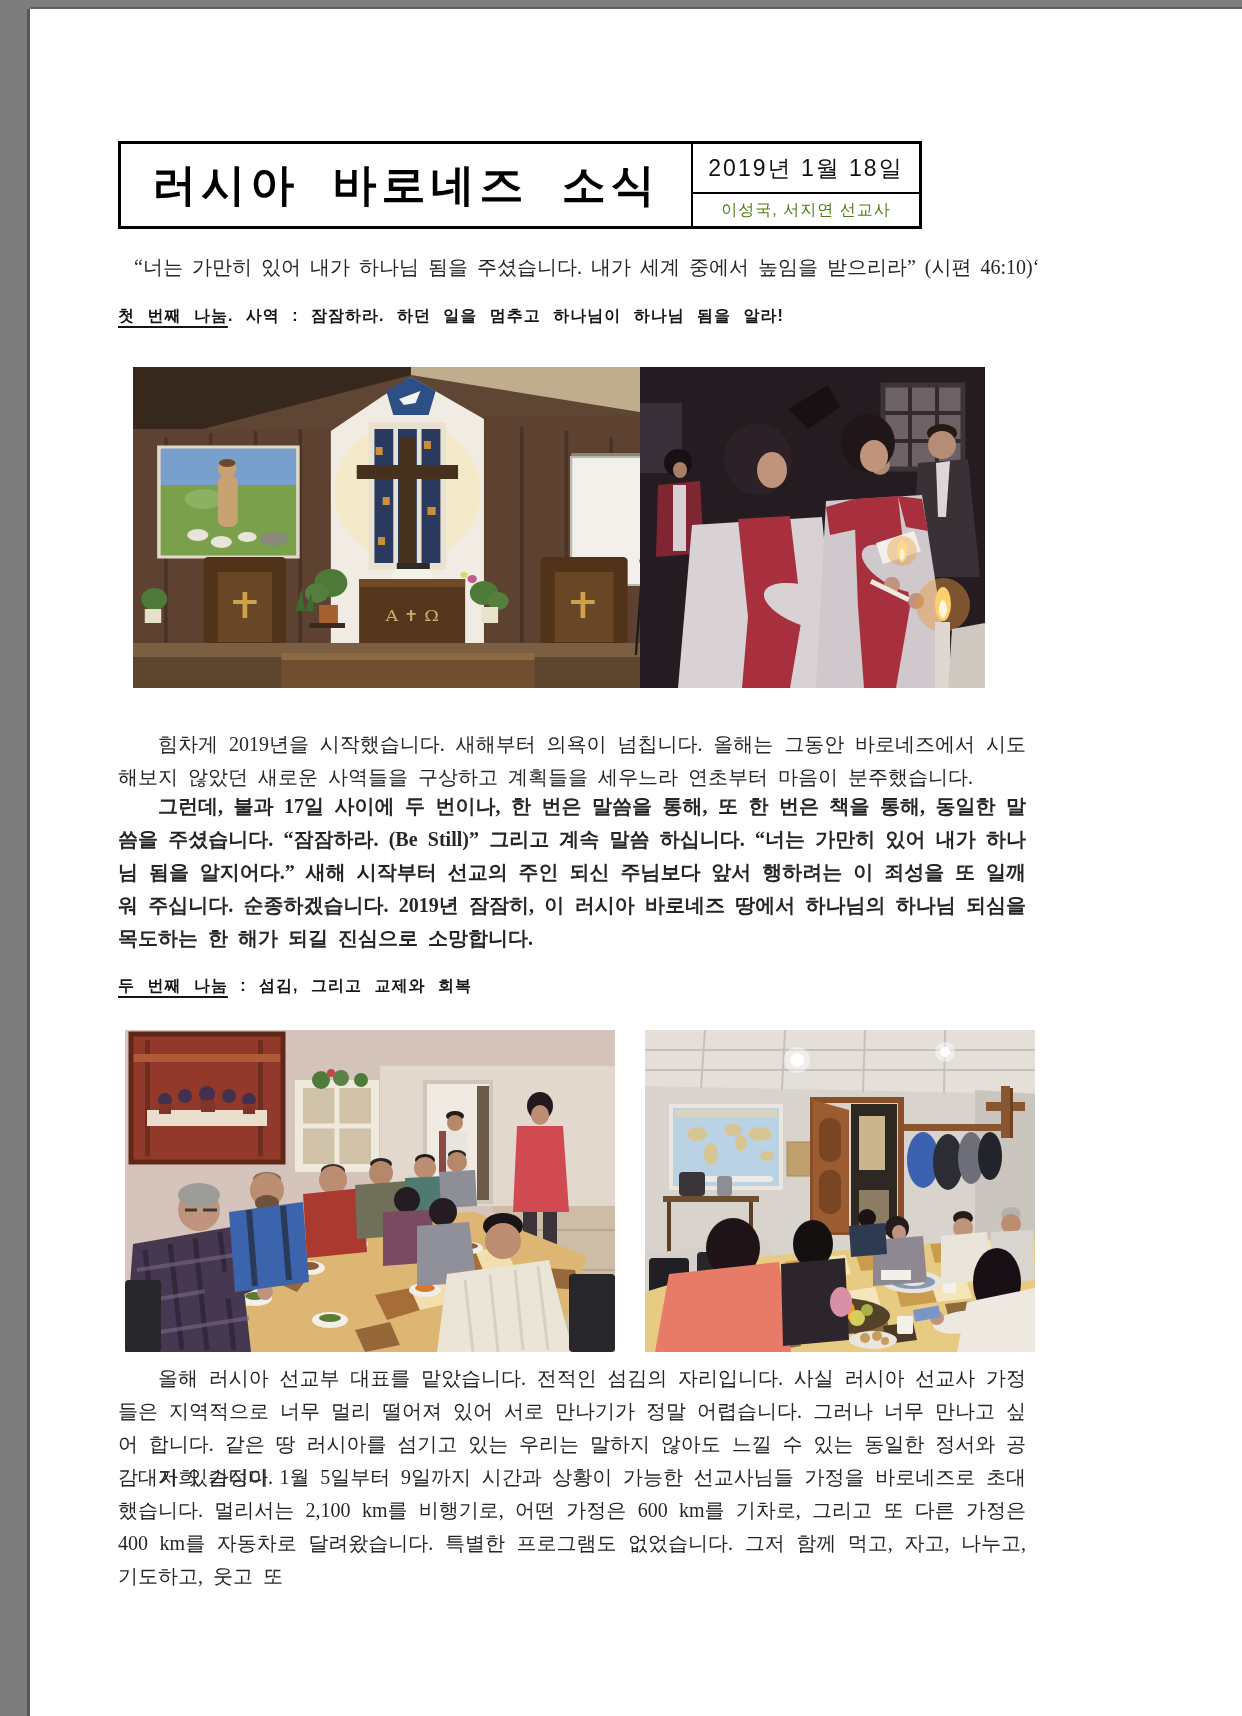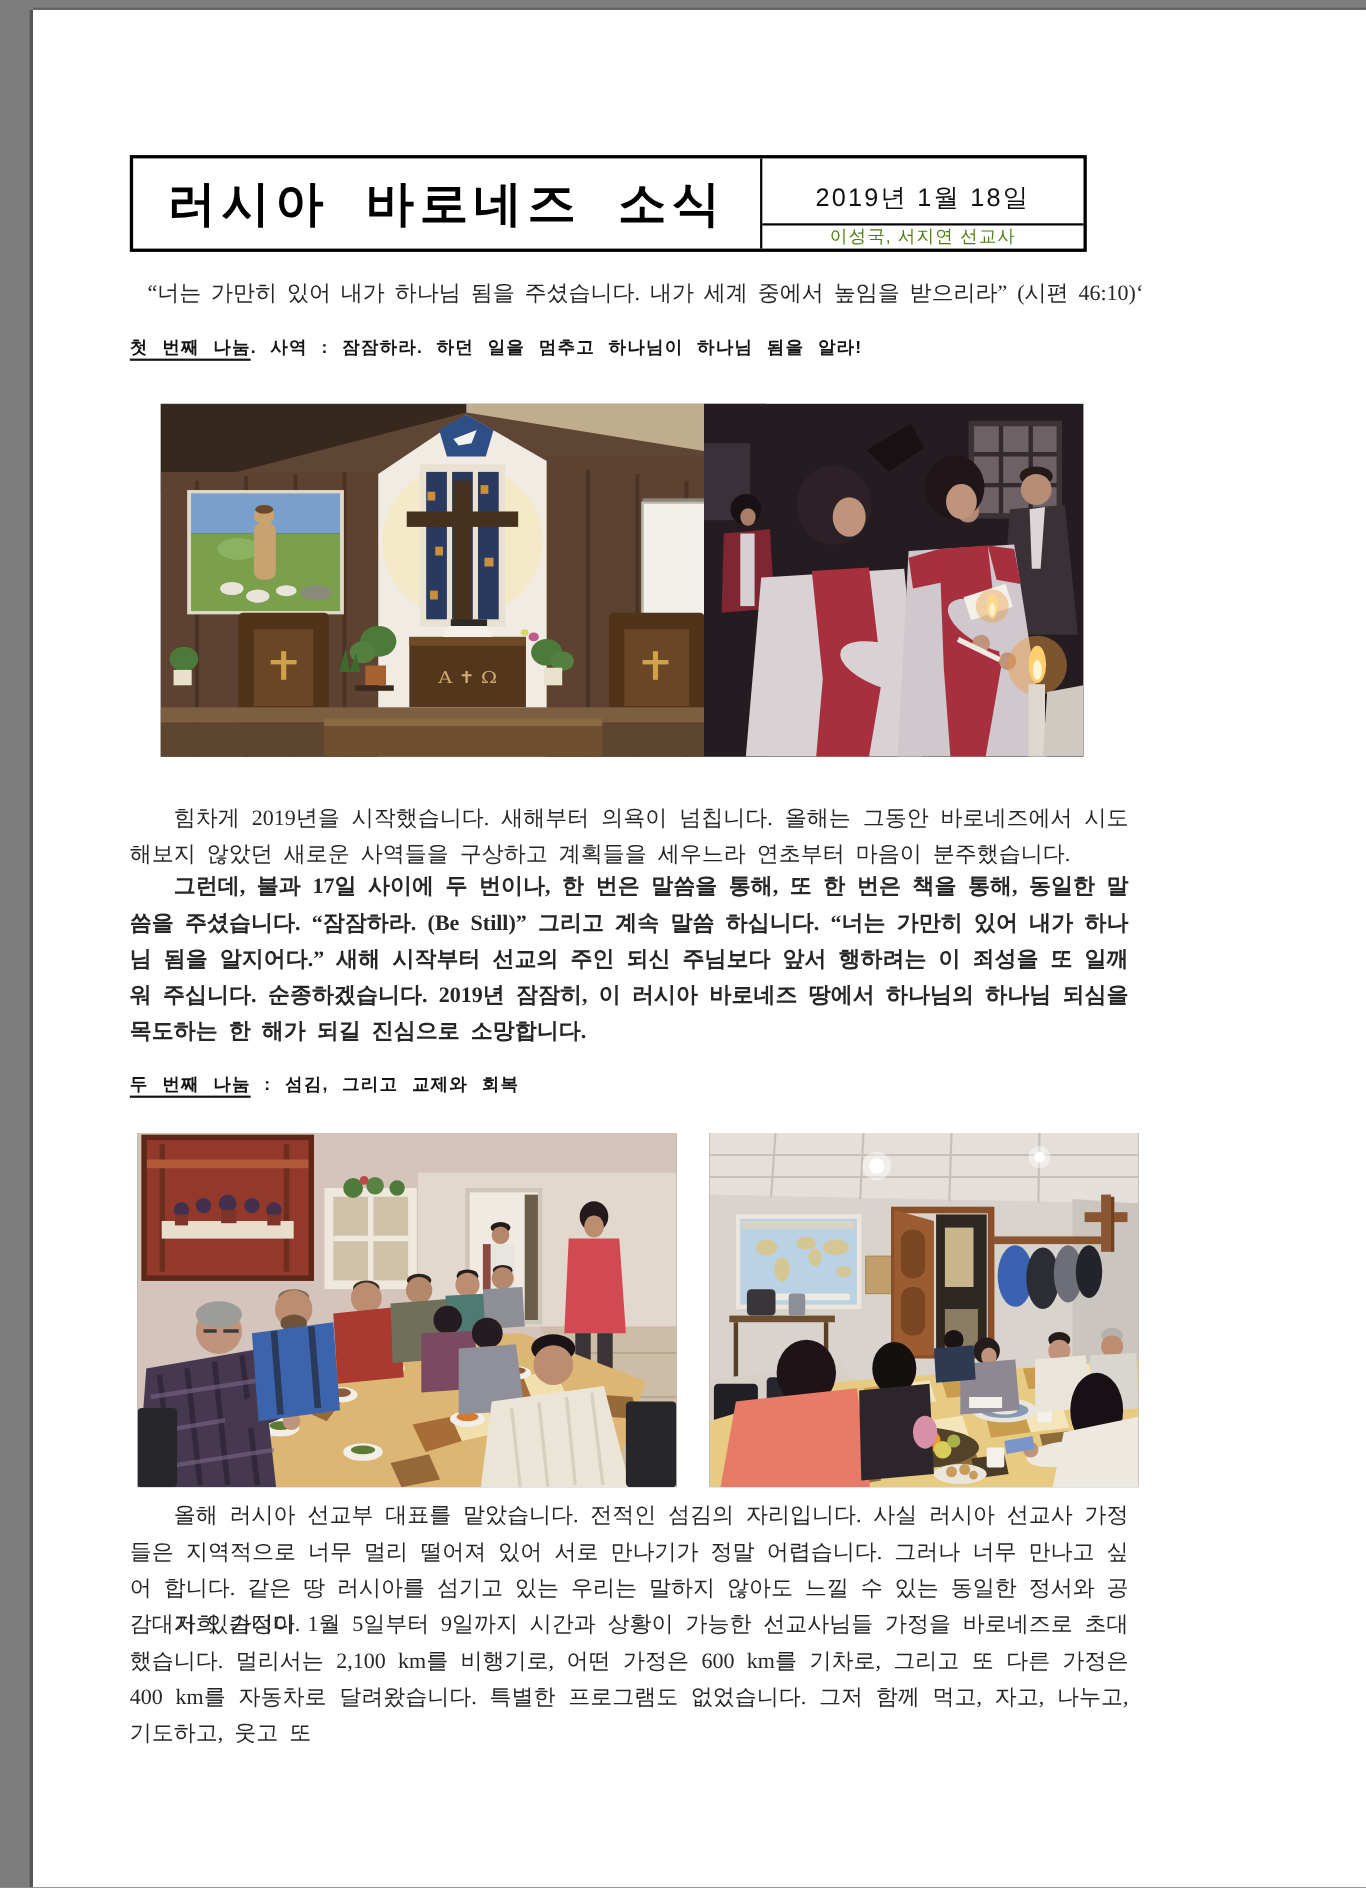--- a/index.html
+++ b/index.html
@@ -2,46 +2,46 @@
 <html><head>
 <meta charset="utf-8">
 <style>
   html,body{margin:0;padding:0;background:#7d7d7d;}
   .screen{position:relative;width:1242px;height:1716px;background:#7d7d7d;overflow:hidden;
           font-family:"Liberation Serif","DejaVu Serif",serif;color:#262626;}
   .page{position:absolute;left:30px;top:9px;width:1212px;height:1707px;background:#ffffff;
         box-shadow:-3px 0 0 rgba(40,40,40,.45), 0 -2px 0 rgba(40,40,40,.35);}
 
   
-  .masthead{position:absolute;left:88px;top:132px;width:870px;height:88px;border:3px solid #000;
+  .masthead{position:absolute;left:88px;top:132px;width:804px;height:88px;border:3px solid #000;
             display:flex;box-sizing:border-box;background:#fff;}
   .m-left{width:570px;border-right:2px solid #000;display:flex;align-items:center;justify-content:center;}
   .m-title{font-family:"Liberation Sans","DejaVu Sans",sans-serif;font-weight:bold;font-size:44px;
            letter-spacing:5px;word-spacing:16px;color:#000;white-space:nowrap;}
   .m-right{flex:1;display:flex;flex-direction:column;font-family:"Liberation Sans","DejaVu Sans",sans-serif;}
   .m-date{height:48px;border-bottom:2px solid #000;display:flex;align-items:center;justify-content:center;
-          font-size:23px;letter-spacing:2px;color:#111;margin-top:11px;}
+          font-size:23px;letter-spacing:2px;color:#111;}
   .m-authors{flex:1;display:flex;align-items:center;justify-content:center;font-size:16px;
              letter-spacing:1px;color:#4d7c0f;}
 
   .quote{position:absolute;left:88px;top:243px;width:922px;padding-left:16px;box-sizing:border-box;
          font-size:20px;line-height:30px;color:#262626;word-spacing:4px;}
 
   .heading{position:absolute;left:88px;width:908px;font-family:"Liberation Sans","DejaVu Sans",sans-serif;
            font-weight:bold;font-size:16px;color:#151515;word-spacing:7px;letter-spacing:1px;white-space:nowrap;}
   .h1{top:297px;} .h2{top:967px;}
   .u{text-decoration:underline;text-decoration-thickness:2px;text-underline-offset:5px;}
 
   .body-par{position:absolute;left:88px;width:908px;margin:0;font-size:20px;line-height:33px;
             text-align:justify;word-spacing:5px;color:#262626;text-indent:40px;}
   .parA{top:707px;margin-top:12px;} .parB{top:781px;font-weight:bold;} .parC{top:1353px;} .parD{top:1452px;}
 
   .photo{position:absolute;overflow:hidden;background:#777;}
   .photo svg{display:block;width:100%;height:100%;}
-  .photo1{left:116px;top:358px;width:550px;height:321px;}
+  .photo1{left:103px;top:358px;width:550px;height:321px;}
   .photo2{left:610px;top:358px;width:345px;height:321px;}
   .photo3{left:95px;top:1021px;width:490px;height:322px;}
   .photo4{left:615px;top:1021px;width:390px;height:322px;}
 </style>
 </head>
 <body>
 
 <div class="screen">
   <div class="page">
 

